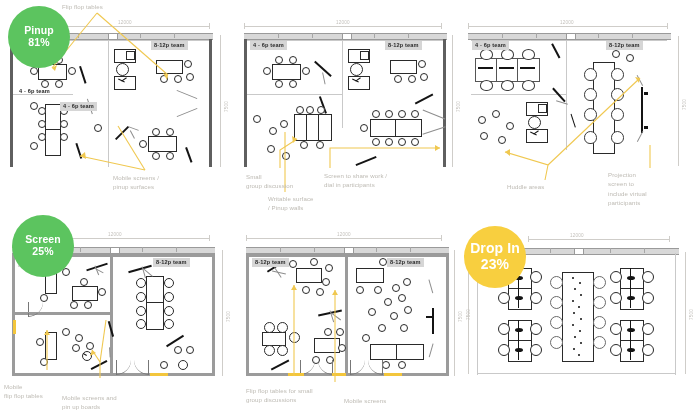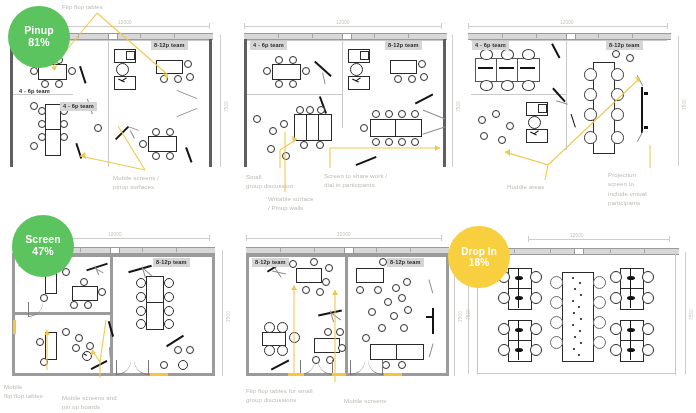--- a/index.html
+++ b/index.html
@@ -657,21 +657,21 @@
     </g>
   </svg>
 
   <div class="badge badge-green" style="left:8px;top:6px;width:62px;height:62px;font-size:10.5px;">
     <span class="b1">Pinup</span>
     <span class="b2">81%</span>
   </div>
 
   <div class="badge badge-green" style="left:12px;top:215px;width:62px;height:62px;font-size:10.5px;">
     <span class="b1">Screen</span>
-    <span class="b2">47%</span>
-  </div>
-
-  <div class="badge badge-amber" style="left:448px;top:226px;width:62px;height:62px;font-size:10px;text-align:center;">
+    <span class="b2">25%</span>
+  </div>
+
+  <div class="badge badge-amber" style="left:464px;top:226px;width:62px;height:62px;font-size:14px;text-align:center;">
     <span class="b1">Drop In</span>
-    <span class="b2">18%</span>
+    <span class="b2">23%</span>
   </div>
 
 </div>
 
 </body></html>

